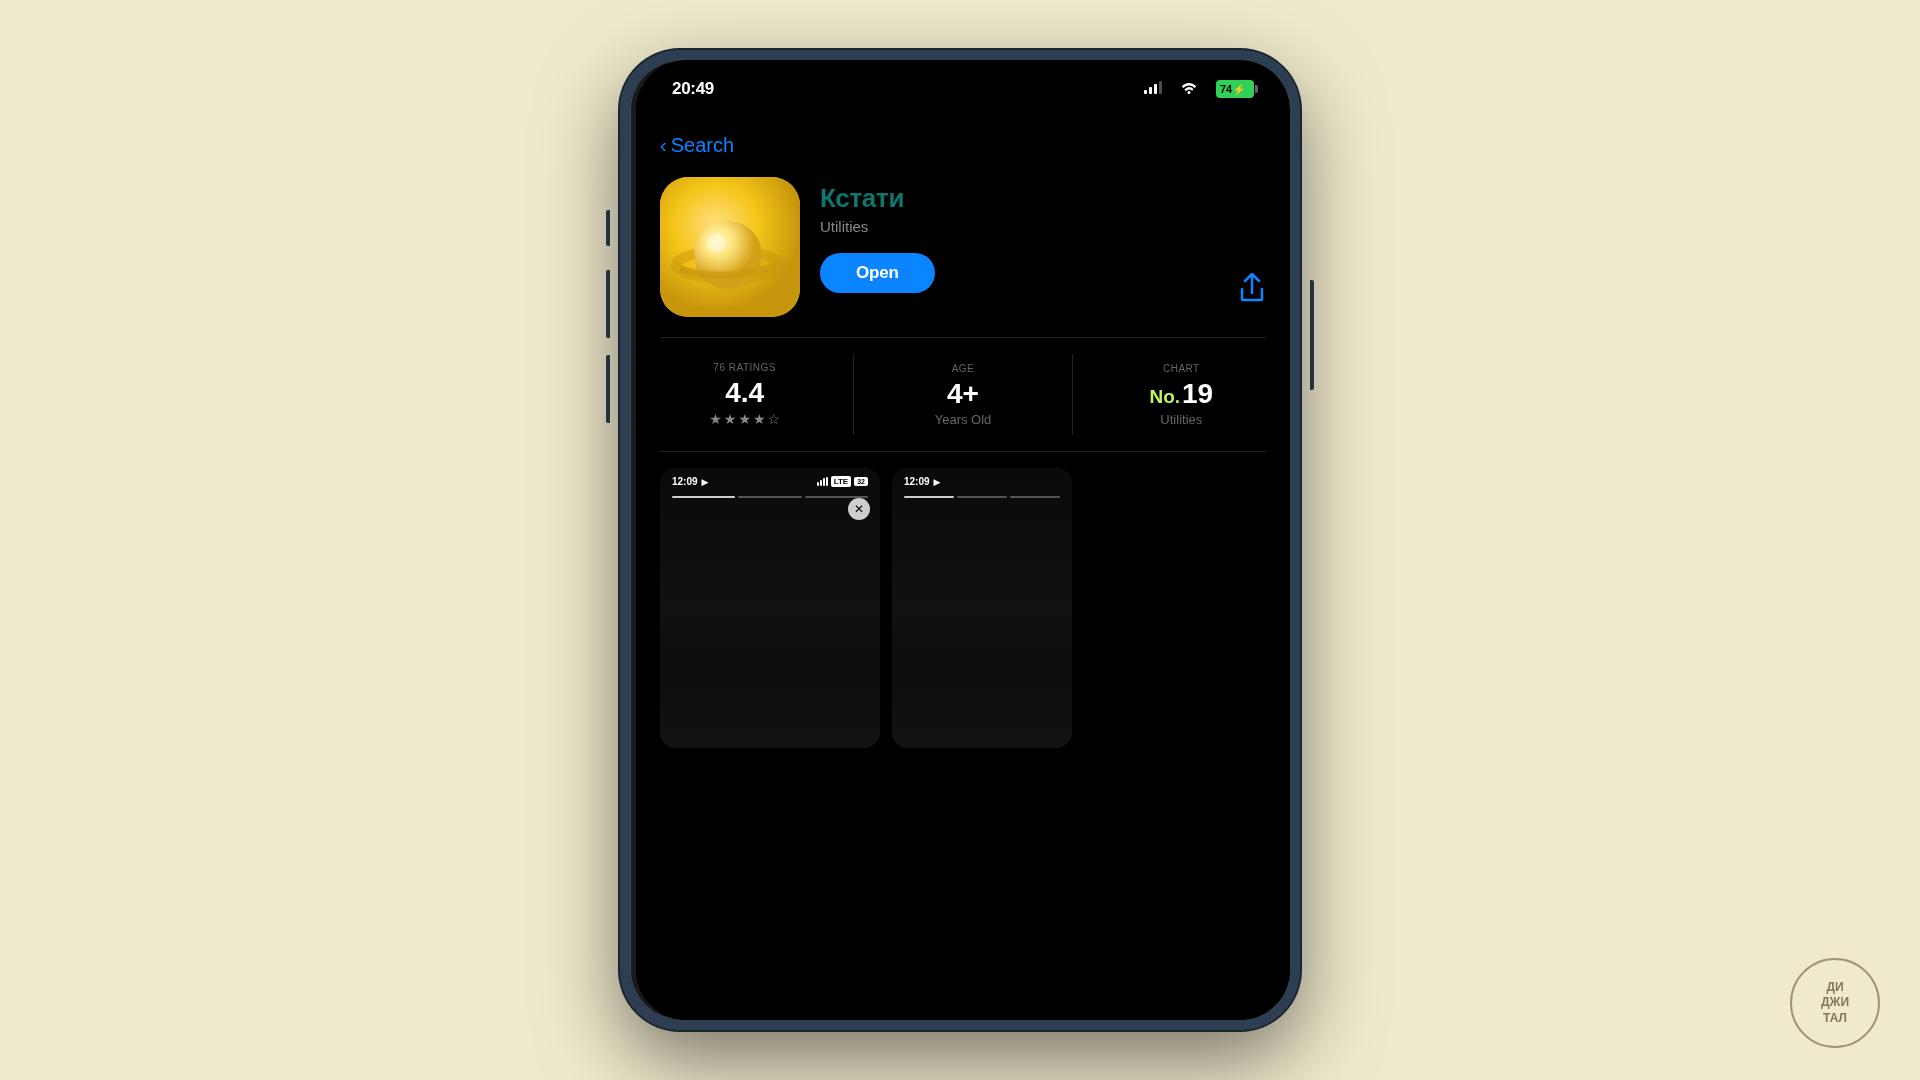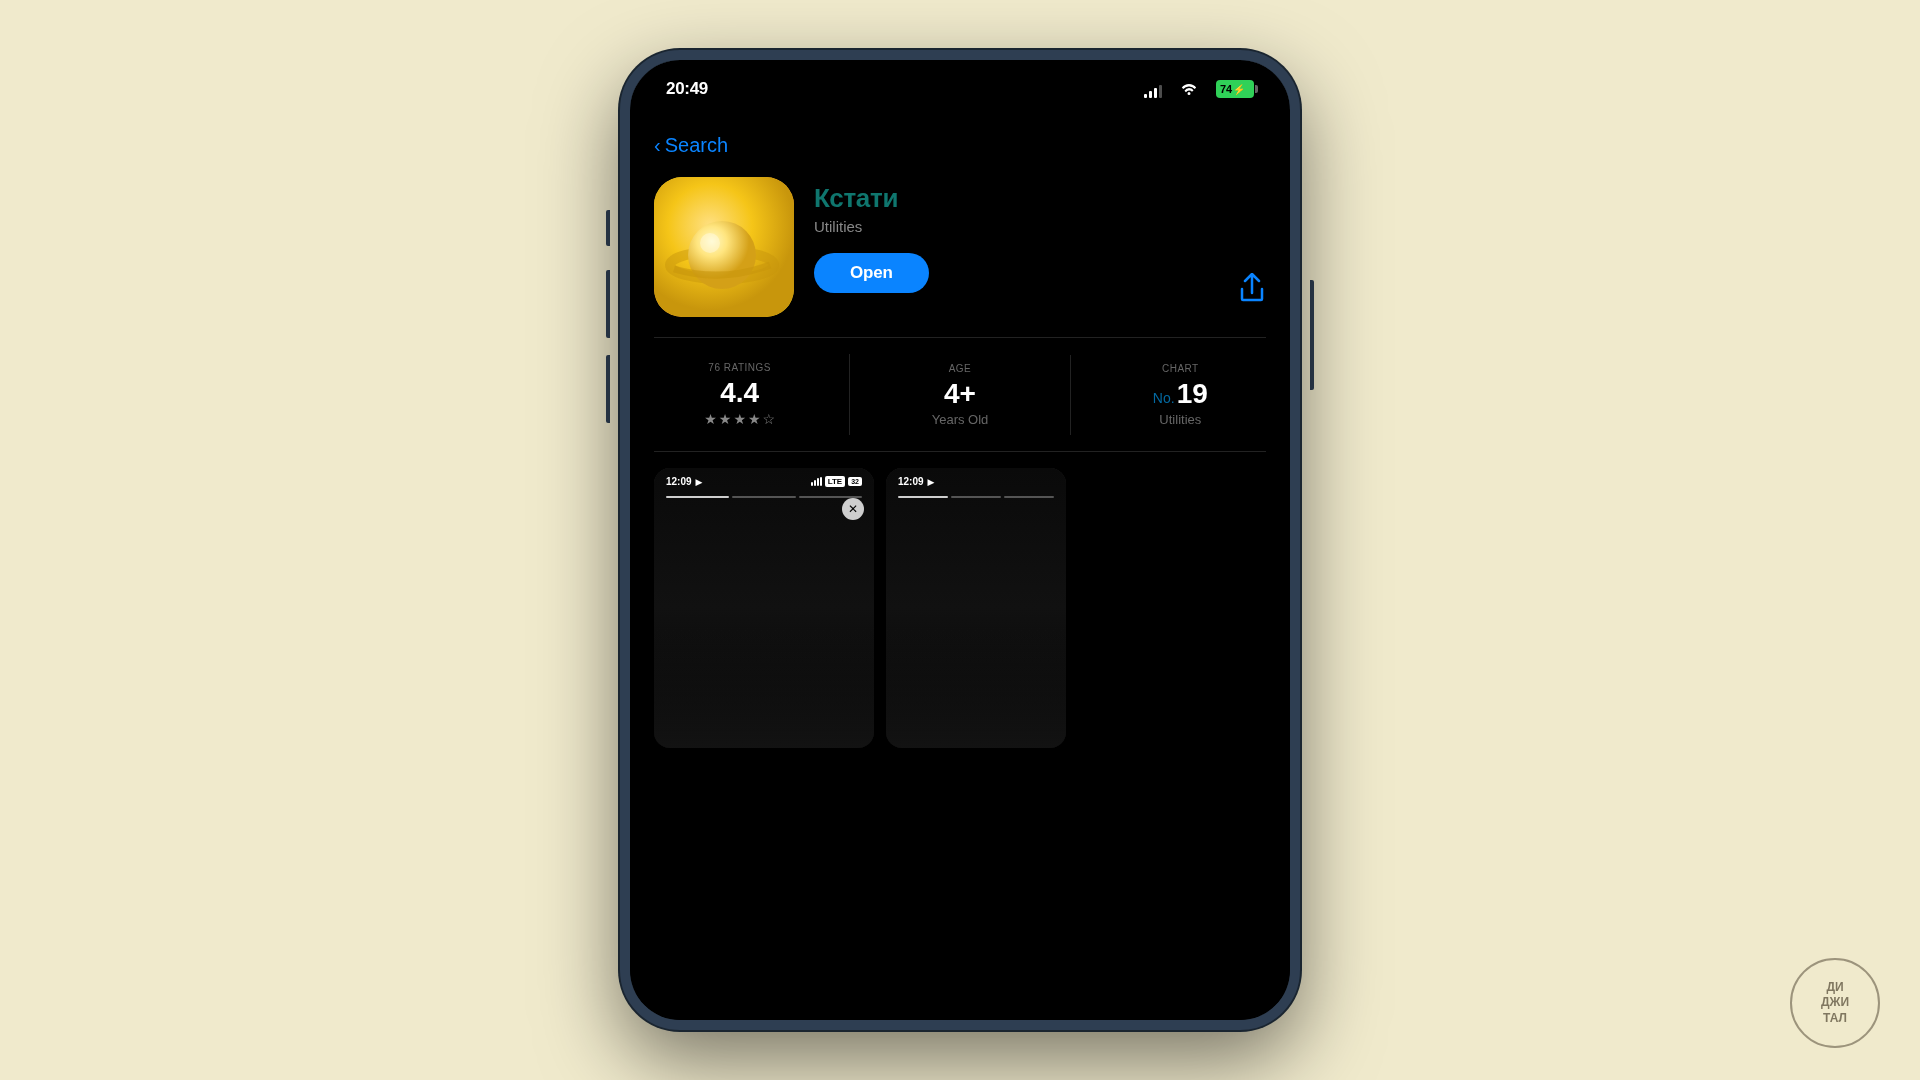--- a/index.html
+++ b/index.html
@@ -71,20 +71,21 @@
       background: #2e3e52;
       border-radius: 0 2px 2px 0;
     }
 
     .phone-screen {
       position: absolute;
       inset: 0;
       background: #000;
       border-radius: 50px;
       overflow: hidden;
+      margin-left: 6px;
     }
 
     
     .dynamic-island {
       position: absolute;
       top: 14px;
       left: 50%;
       transform: translateX(-50%);
       width: 130px;
       height: 34px;
@@ -109,21 +110,21 @@
 
     .status-time {
       font-size: 17px;
       font-weight: 600;
       color: #fff;
       letter-spacing: -0.3px;
     }
 
     .status-icons {
       display: flex;
-      align-items: flex-end;
+      align-items: flex-start;
       gap: 18px;
     }
 
     .signal-bars {
       display: flex;
       align-items: flex-end;
       gap: 2px;
       height: 14px;
     }
     .signal-bar {
@@ -318,23 +319,23 @@
       line-height: 1;
       margin-bottom: 4px;
     }
 
     .stat-value.chart-value {
       display: flex;
       align-items: baseline;
     }
 
     .stat-value .no-text {
-      font-size: 14px;
-      color: #0369a1;
-      font-weight: 400;
+      font-size: 19px;
+      color: #bef264;
+      font-weight: 700;
       margin-right: 2px;
     }
 
     .stat-sub {
       font-size: 13px;
       color: #666;
     }
 
     .stars-row {
       display: flex;

